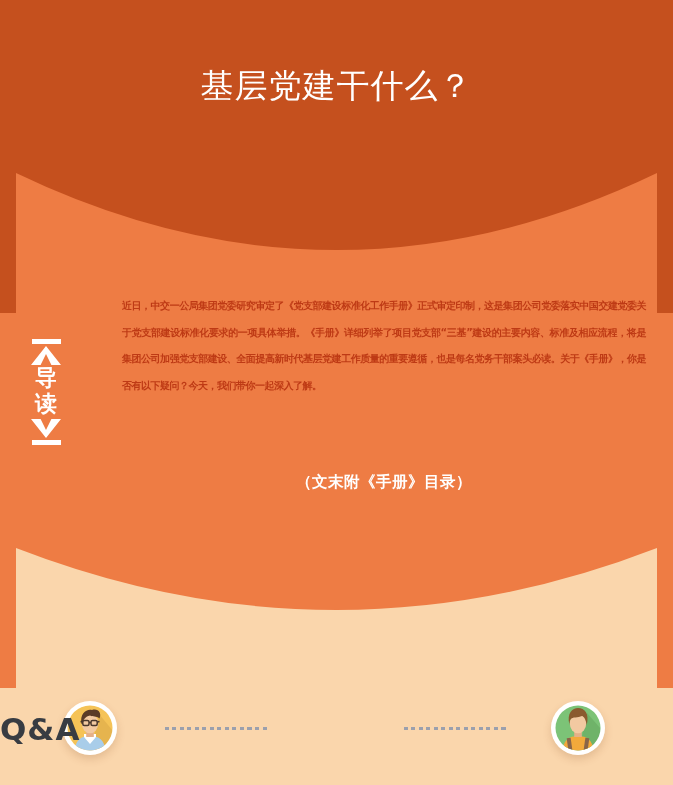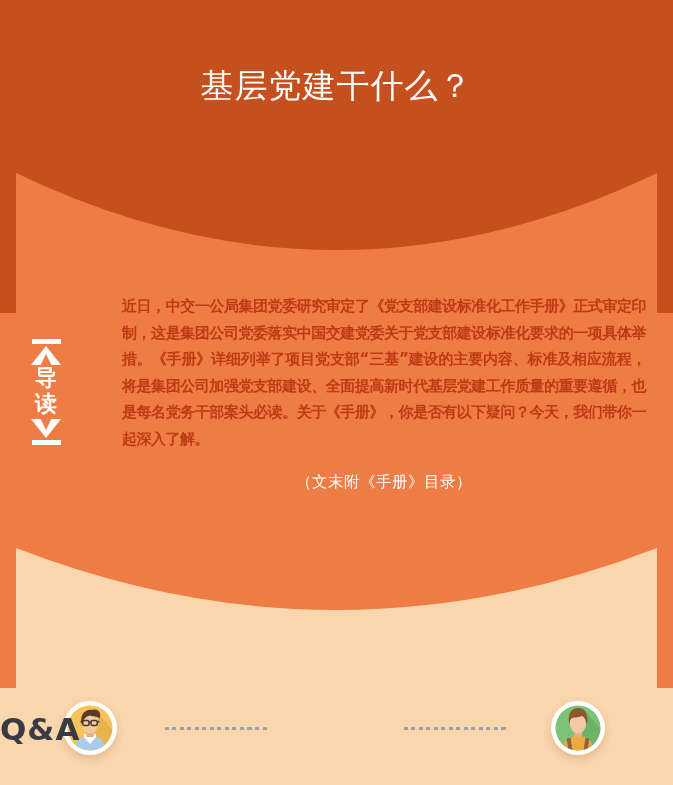--- a/index.html
+++ b/index.html
@@ -43,26 +43,26 @@
   .chev-up{margin-top:2px;clip-path:polygon(0 100%,50% 0,100% 100%,68% 100%,50% 42%,32% 100%);}
   .chev-down{margin-top:2px;clip-path:polygon(0 0,32% 0,50% 58%,68% 0,100% 0,50% 100%);}
   .guide .gchar{
     display:block;height:26px;line-height:26px;font-size:22px;font-weight:700;text-align:center;
   }
   .guide .gchar:first-of-type{margin-top:0;}
   .guide .bar:last-child{margin-top:2px;}
   
   .intro{
     position:absolute;left:122px;top:293px;width:524px;
-    color:var(--body-text);font-size:15px;line-height:26.5px;font-weight:700;
+    color:var(--body-text);font-size:10px;line-height:26.5px;font-weight:700;
     letter-spacing:-0.5px;text-align:justify;text-justify:inter-ideograph;
   }
   .note{
     position:absolute;left:122px;top:472px;width:524px;text-align:center;
-    color:#fff;font-size:15.5px;font-weight:400;letter-spacing:0.5px;
+    color:#fff;font-size:15.5px;font-weight:700;letter-spacing:0.5px;
   }
   
   .qa-label{
     position:absolute;left:0;top:711px;width:673px;text-align:left;
     color:var(--qa-text);font-size:31px;font-weight:700;letter-spacing:1px;
   }
   .dash{
     position:absolute;top:727px;width:103px;height:3px;
     background:repeating-linear-gradient(90deg,var(--dash-color) 0 4px,transparent 4px 7.5px);
   }

